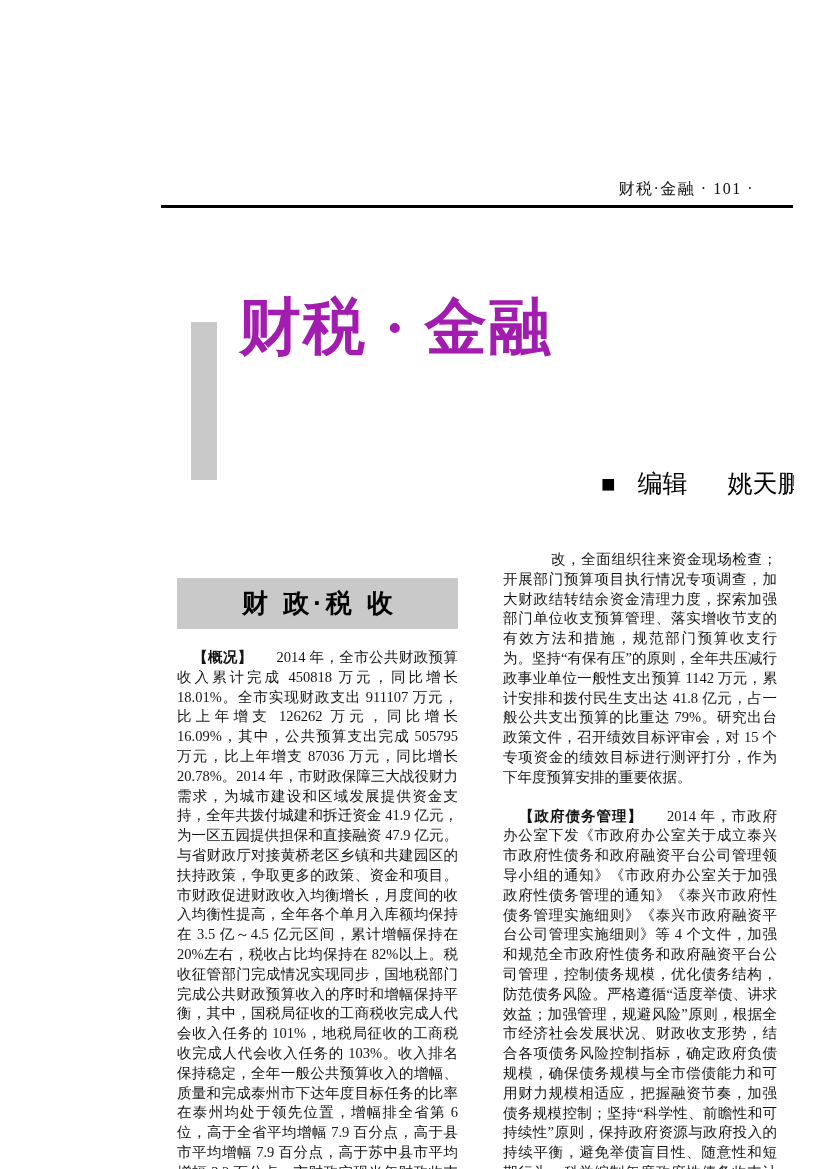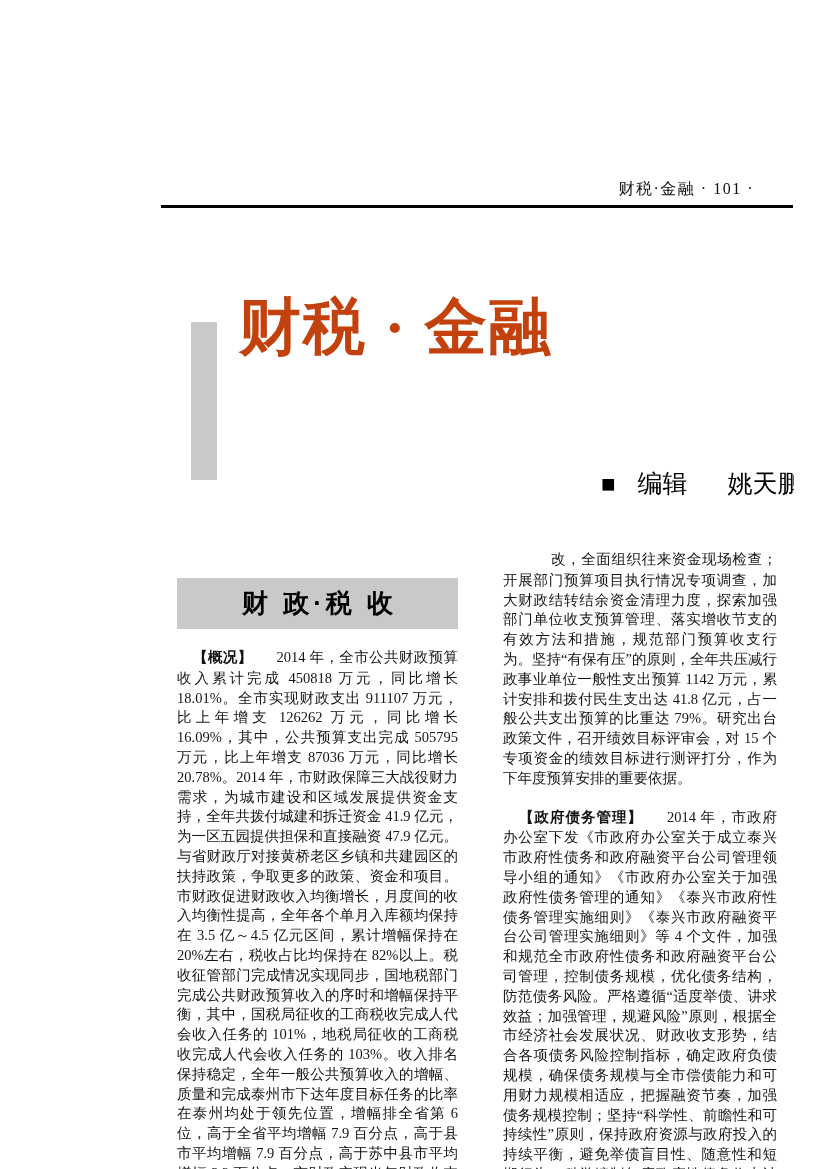--- a/index.html
+++ b/index.html
@@ -38,21 +38,21 @@
     height: 158px;
     background: #c9c9c9;
   }
   .chapter-title {
     position: absolute;
     left: 175px;
     top: 221px;
     font-size: 62px;
     font-weight: bold;
     letter-spacing: 2px;
-    color: #c2410c;
+    color: #a21caf;
     white-space: nowrap;
   }
   .editor-credit {
     position: absolute;
     left: 521px;
     top: 387px;
     font-size: 25px;
     color: #000;
     white-space: nowrap;
     display: flex;
@@ -99,21 +99,21 @@
   .body-par {
     margin-top: 19px;
     font-size: 14.5px;
     line-height: 19.8px;
     text-align: justify;
     overflow-wrap: break-word;
     color: #141414;
   }
   .col-right .body-par:first-child { margin-top: 0; }
   .entry-tag {
-    font-family: Liberation Mono, monospace;
+    font-family: Liberation Serif, serif;
     font-weight: bold;
   }
   .entry-tag:not(:empty) { margin-right: 0.55em; }
 </style>
 </head>
 <body>
 
 <div class="page">
 
   <div class="running-head">财税·金融 · 101 ·</div>

